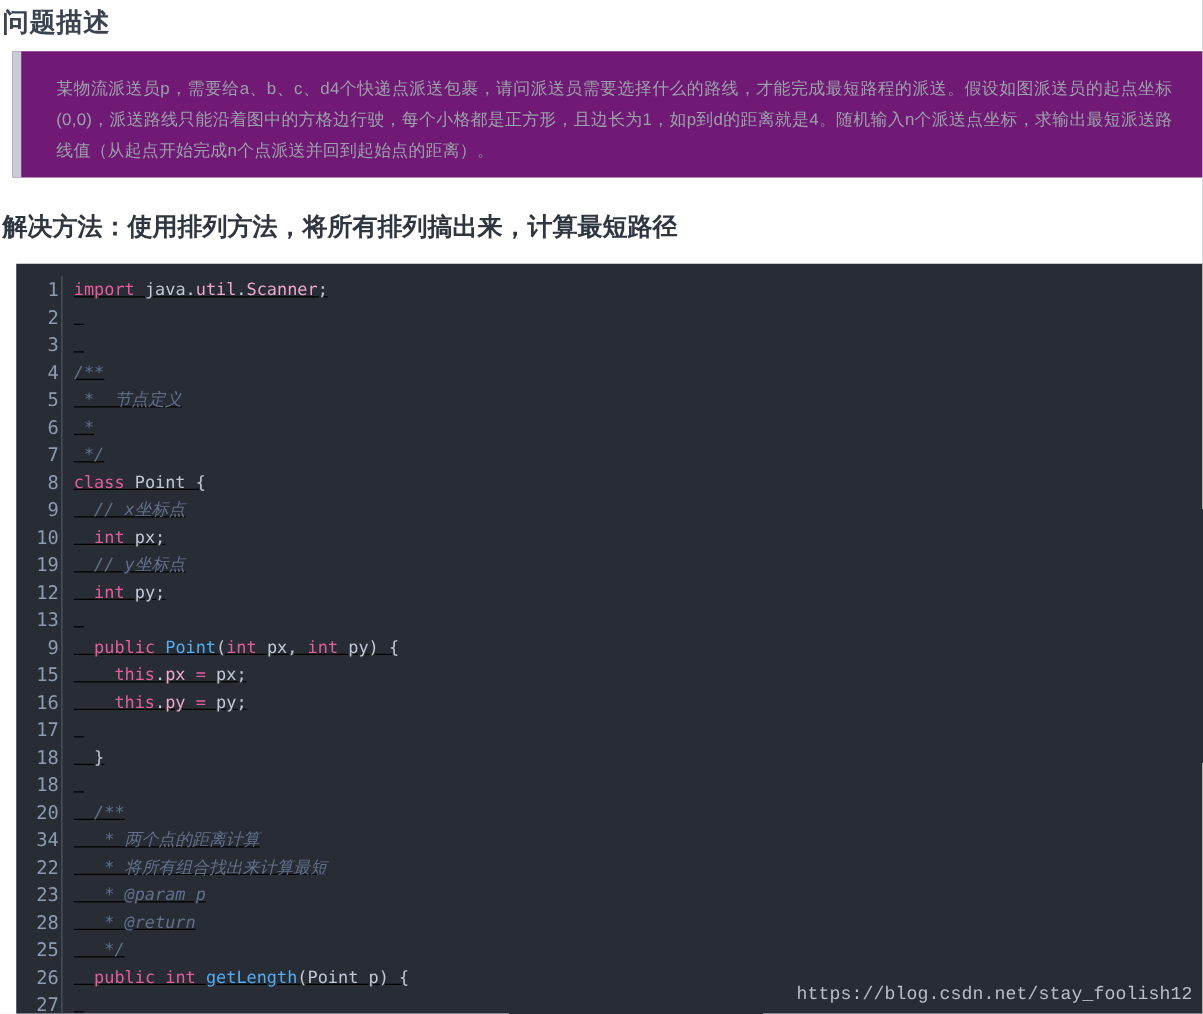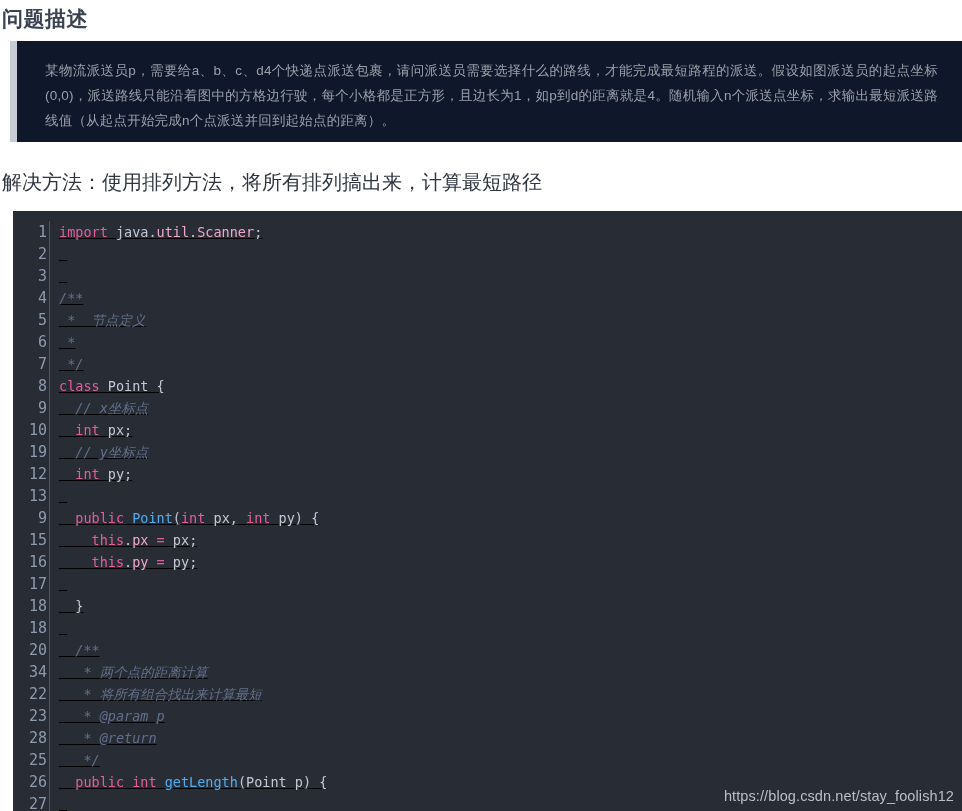--- a/index.html
+++ b/index.html
@@ -17,36 +17,36 @@
     font-size: 21px;
     font-weight: bold;
     color: #3b4351;
     letter-spacing: 0.5px;
     margin: 0;
     padding: 4px 0 0 2px;
     line-height: 30px;
   }
   .h-solution {
     font-size: 20px;
-    font-weight: normal;
+    font-weight: bold;
     color: #2f3640;
     margin: 0;
     padding: 0 0 0 2px;
     position: absolute;
     left: 0; top: 168px;
     line-height: 28px;
     white-space: nowrap;
   }
 
   
   .desc-box {
     position: absolute;
     left: 10px; top: 41px;
     width: 952px; height: 101px;
-    background: #0f172a;
+    background: #701a75;
     border-left: 7px solid #c8ccd4;
     padding: 17px 24px 0 28px;
   }
   .desc-text {
     font-size: 13.5px;
     line-height: 25px;
     color: #9ba0aa;
     letter-spacing: 0.2px;
     margin: 0;
     text-align: justify;
@@ -105,21 +105,21 @@
   .t-prop { color: #f0a8cd; }
   .t-op   { color: #e45d9c; }
   .t-cmt  { color: #62708a; font-style: italic; }
 
   
   .watermark {
     position: absolute;
     right: 8px; bottom: 7px;
     font-size: 14.5px;
     color: #b9bfc9;
-    font-family: Liberation Sans, sans-serif;
+    font-family: Liberation Mono, monospace;
     letter-spacing: 0.1px;
   }
 </style>
 </head>
 <body>
 
 <div class="page">
 
   <h1 class="h-title">问题描述</h1>
 

